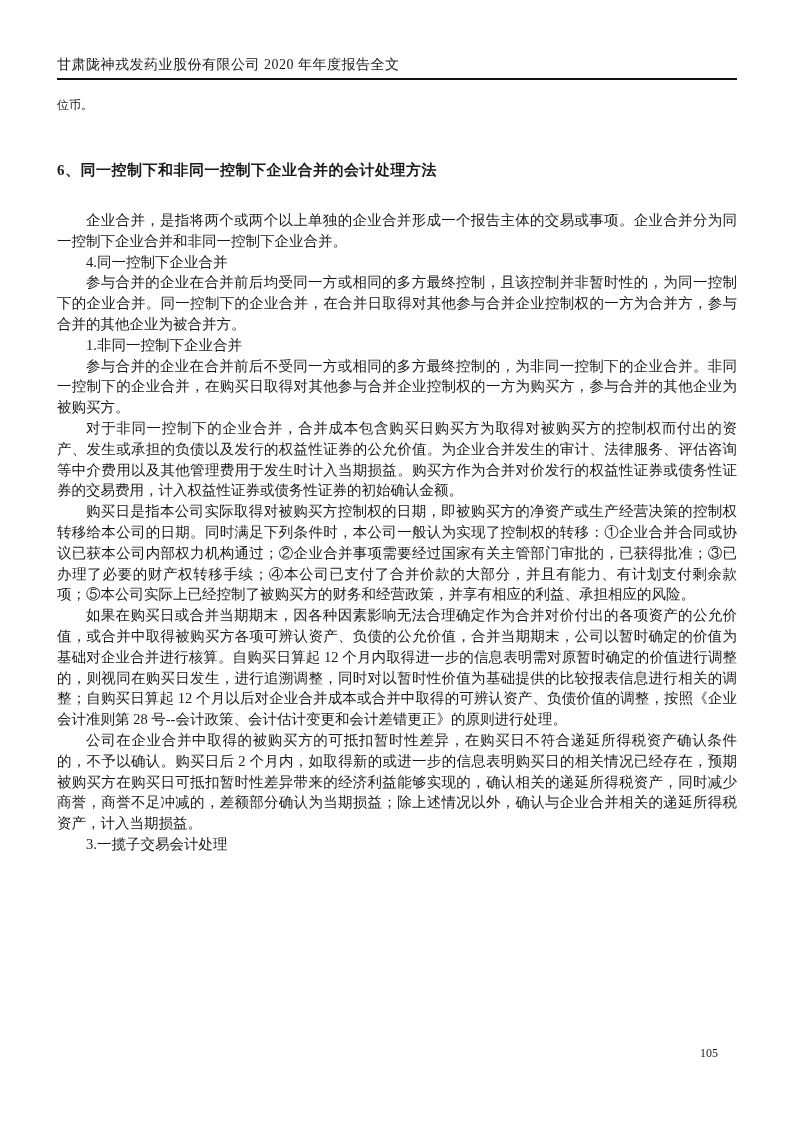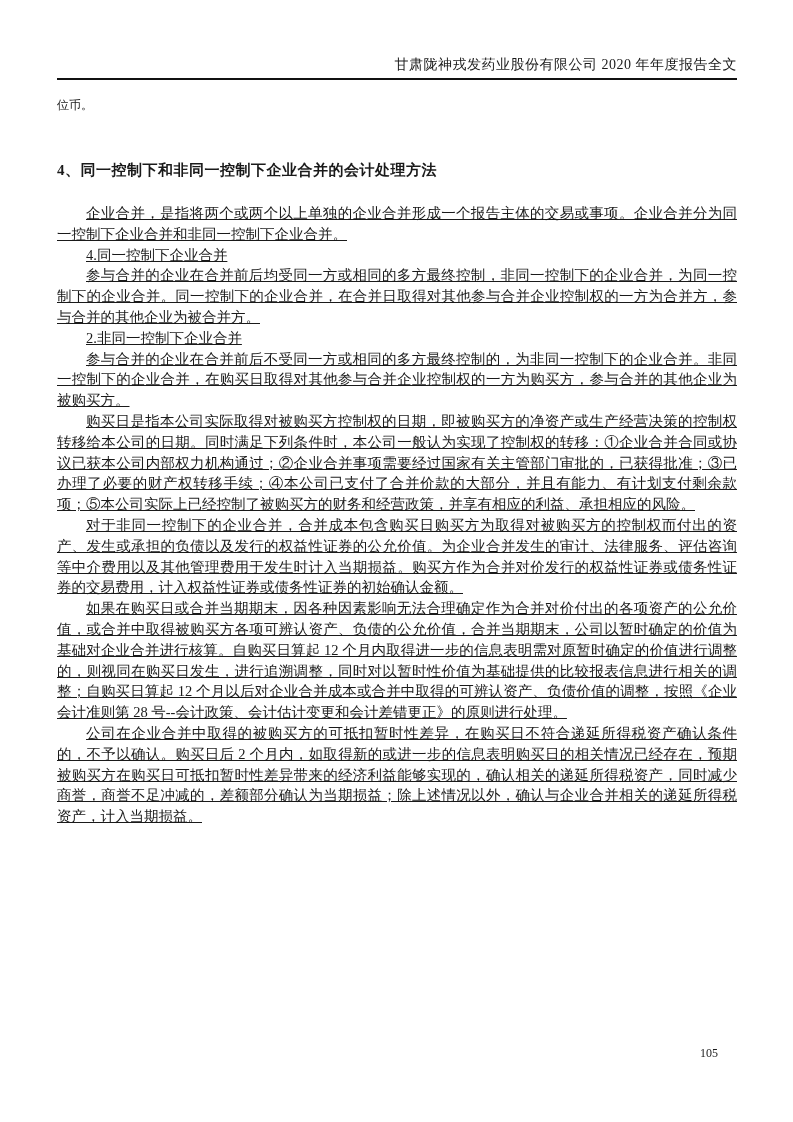--- a/index.html
+++ b/index.html
@@ -20,42 +20,40 @@
   }
   .page-inner {
     position: absolute;
     left: 57px;
     right: 56px;
     top: 0;
     bottom: 0;
   }
   .report-header {
     padding-top: 56px;
-    text-align: right;
     font-size: 14px;
     line-height: 18px;
     letter-spacing: 0.5px;
     border-bottom: 2px solid #111111;
     padding-bottom: 4px;
   }
   .orphan-line {
     margin: 15px 0 0 0;
     font-size: 12px;
     line-height: 21px;
   }
   .section-heading {
     margin: 45px 0 0 0;
     font-size: 15px;
     font-weight: bold;
     line-height: 19px;
     letter-spacing: 0.5px;
   }
   .paragraphs {
-    margin-top: 23px;
-    text-decoration: underline;
+    margin-top: 30px;
   }
   .body-paragraph {
     margin: 0;
     font-size: 14.5px;
     line-height: 20.8px;
     text-align: justify;
     text-justify: inter-ideograph;
     text-indent: 2em;
   }
   .page-footer {
@@ -70,30 +68,31 @@
 </head>
 <body>
 
 <div class="page">
   <div class="page-inner">
 
     <div class="report-header">甘肃陇神戎发药业股份有限公司 2020 年年度报告全文</div>
 
     <p class="orphan-line">位币。</p>
 
-    <h2 class="section-heading">4、同一控制下和非同一控制下企业合并的会计处理方法</h2>
+    <h2 class="section-heading">6、同一控制下和非同一控制下企业合并的会计处理方法</h2>
 
     <div class="paragraphs">
         <p class="body-paragraph">企业合并，是指将两个或两个以上单独的企业合并形成一个报告主体的交易或事项。企业合并分为同一控制下企业合并和非同一控制下企业合并。</p>
         <p class="body-paragraph">4.同一控制下企业合并</p>
-        <p class="body-paragraph">参与合并的企业在合并前后均受同一方或相同的多方最终控制，非同一控制下的企业合并，为同一控制下的企业合并。同一控制下的企业合并，在合并日取得对其他参与合并企业控制权的一方为合并方，参与合并的其他企业为被合并方。</p>
-        <p class="body-paragraph">2.非同一控制下企业合并</p>
+        <p class="body-paragraph">参与合并的企业在合并前后均受同一方或相同的多方最终控制，且该控制并非暂时性的，为同一控制下的企业合并。同一控制下的企业合并，在合并日取得对其他参与合并企业控制权的一方为合并方，参与合并的其他企业为被合并方。</p>
+        <p class="body-paragraph">1.非同一控制下企业合并</p>
         <p class="body-paragraph">参与合并的企业在合并前后不受同一方或相同的多方最终控制的，为非同一控制下的企业合并。非同一控制下的企业合并，在购买日取得对其他参与合并企业控制权的一方为购买方，参与合并的其他企业为被购买方。</p>
+        <p class="body-paragraph">对于非同一控制下的企业合并，合并成本包含购买日购买方为取得对被购买方的控制权而付出的资产、发生或承担的负债以及发行的权益性证券的公允价值。为企业合并发生的审计、法律服务、评估咨询等中介费用以及其他管理费用于发生时计入当期损益。购买方作为合并对价发行的权益性证券或债务性证券的交易费用，计入权益性证券或债务性证券的初始确认金额。</p>
         <p class="body-paragraph">购买日是指本公司实际取得对被购买方控制权的日期，即被购买方的净资产或生产经营决策的控制权转移给本公司的日期。同时满足下列条件时，本公司一般认为实现了控制权的转移：①企业合并合同或协议已获本公司内部权力机构通过；②企业合并事项需要经过国家有关主管部门审批的，已获得批准；③已办理了必要的财产权转移手续；④本公司已支付了合并价款的大部分，并且有能力、有计划支付剩余款项；⑤本公司实际上已经控制了被购买方的财务和经营政策，并享有相应的利益、承担相应的风险。</p>
-        <p class="body-paragraph">对于非同一控制下的企业合并，合并成本包含购买日购买方为取得对被购买方的控制权而付出的资产、发生或承担的负债以及发行的权益性证券的公允价值。为企业合并发生的审计、法律服务、评估咨询等中介费用以及其他管理费用于发生时计入当期损益。购买方作为合并对价发行的权益性证券或债务性证券的交易费用，计入权益性证券或债务性证券的初始确认金额。</p>
         <p class="body-paragraph">如果在购买日或合并当期期末，因各种因素影响无法合理确定作为合并对价付出的各项资产的公允价值，或合并中取得被购买方各项可辨认资产、负债的公允价值，合并当期期末，公司以暂时确定的价值为基础对企业合并进行核算。自购买日算起 12 个月内取得进一步的信息表明需对原暂时确定的价值进行调整的，则视同在购买日发生，进行追溯调整，同时对以暂时性价值为基础提供的比较报表信息进行相关的调整；自购买日算起 12 个月以后对企业合并成本或合并中取得的可辨认资产、负债价值的调整，按照《企业会计准则第 28 号--会计政策、会计估计变更和会计差错更正》的原则进行处理。</p>
         <p class="body-paragraph">公司在企业合并中取得的被购买方的可抵扣暂时性差异，在购买日不符合递延所得税资产确认条件的，不予以确认。购买日后 2 个月内，如取得新的或进一步的信息表明购买日的相关情况已经存在，预期被购买方在购买日可抵扣暂时性差异带来的经济利益能够实现的，确认相关的递延所得税资产，同时减少商誉，商誉不足冲减的，差额部分确认为当期损益；除上述情况以外，确认与企业合并相关的递延所得税资产，计入当期损益。</p>
+        <p class="body-paragraph">3.一揽子交易会计处理</p>
       </div>
 
   </div>
 
   <div class="page-footer">105</div>
 </div>
 
 </body></html>

